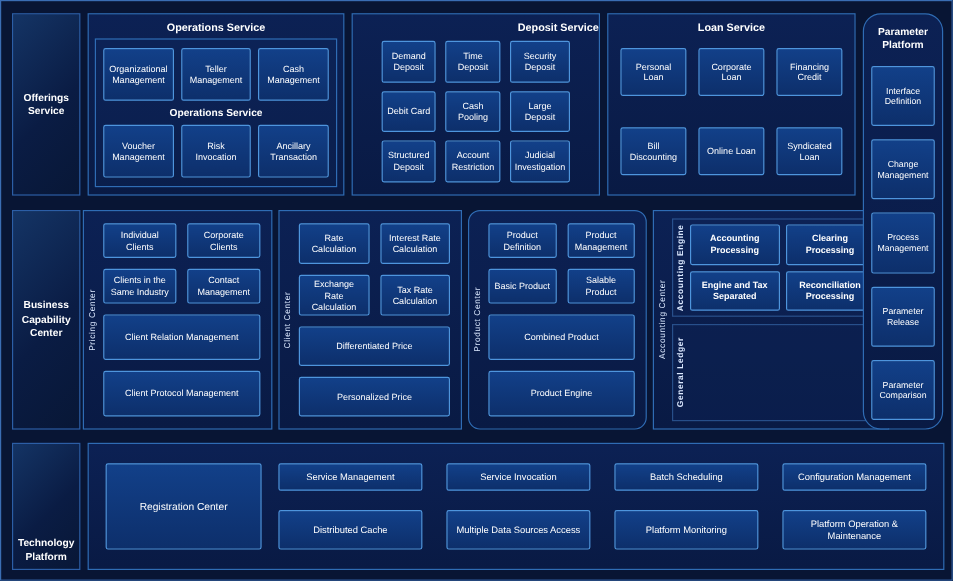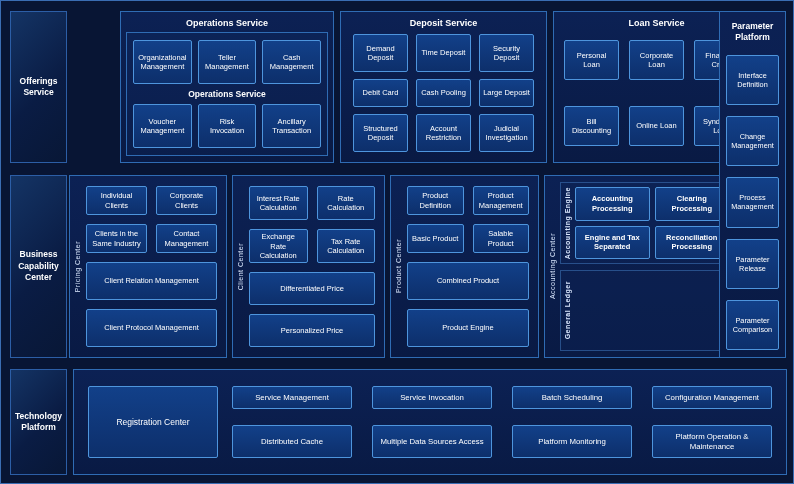--- a/index.html
+++ b/index.html
@@ -10,67 +10,67 @@
     font-family: "Liberation Sans", "DejaVu Sans", sans-serif; color: #ffffff;
   }
   .rail {
     position: absolute; left: 9px; width: 57px;
     background: linear-gradient(135deg, #143465 0%, #0a1c44 55%, #081736 100%);
     border: 1px solid #2c5ea6; display: flex; align-items: center; justify-content: center;
     text-align: center; font-size: 8.5px; font-weight: bold; padding: 4px; line-height: 1.35;
   }
   .rail-offerings { top: 10px; height: 152px; }
   .rail-business  { top: 174px; height: 183px; }
-  .rail-technology{ top: 368px; height: 106px; }
+  .rail-technology{ top: 368px; height: 106px; align-items: flex-end; }
 
   .row { position: absolute; display: flex; }
-  .row-top { left: 72px; top: 10px;  width: 640px; height: 152px; gap: 6px; margin-left: 47px; }
+  .row-top { left: 72px; top: 10px;  width: 640px; height: 152px; gap: 6px; }
   .row-mid { left: 68px; top: 174px; width: 672px; height: 183px; gap: 5px; }
   .row-bottom { left: 72px; top: 368px; width: 714px; height: 106px; align-items: center; gap: 14px; padding: 12px 14px; }
 
   .panel { background: linear-gradient(180deg, #0c2154 0%, #091a44 100%); border: 1px solid #2f6cb4; }
   .panel-title { text-align: center; font-size: 9px; font-weight: bold; padding: 6px 0 4px; }
   .panel-subtitle { text-align: center; font-size: 8.5px; font-weight: bold; padding: 5px 0; }
 
   .box {
     background: linear-gradient(180deg, #124089 0%, #0d2f6b 100%);
     border: 1px solid #4e95dd; border-radius: 2px;
     display: flex; align-items: center; justify-content: center;
     text-align: center; font-size: 7.5px; line-height: 1.25; padding: 2px 3px;
   }
 
   .ops { width: 214px; display: flex; flex-direction: column; }
   .ops-inner { flex: 1; margin: 0 5px 6px; border: 1px solid #2f6cb4; background: rgba(16,48,110,0.18);
                display: flex; flex-direction: column; padding: 7px 6px; }
   .grid3 { display: grid; grid-template-columns: repeat(3, 1fr); gap: 6px; flex: 1; }
-  .dep { width: 207px; display: flex; flex-direction: column; }
-  .dep-grid { display: grid; grid-template-columns: repeat(3, 1fr); gap: 7px 8px; flex: 1; padding: 2px 12px 10px; }
+  .dep { width: 207px; display: flex; flex-direction: column; align-items: flex-end; }
+  .dep-grid { display: grid; grid-template-columns: repeat(3, 1fr); gap: 7px 8px; flex: 1; padding: 2px 24px 10px; }
   .loan { flex: 1; display: flex; flex-direction: column; }
   .loan-grid { display: grid; grid-template-columns: repeat(3, 1fr); gap: 26px 10px; flex: 1; padding: 8px 10px 16px; }
 
   .vpanel { display: flex; }
-  .p1 { width: 158px; } .p2 { width: 153px; } .p3 { width: 149px; } .p4 { flex: 1; }
+  .p1 { width: 158px; } .p2 { width: 153px; } .p3 { width: 149px; border-radius: 10px; } .p4 { flex: 1; }
   .vlabel { flex: 0 0 14px; display: flex; align-items: center; justify-content: center; }
   .vlabel span { writing-mode: vertical-rl; transform: rotate(180deg); font-size: 7px;
                  letter-spacing: 0.5px; white-space: nowrap; color: #dce9ff; }
   .vcontent { flex: 1; display: flex; flex-direction: column; gap: 9px; padding: 10px 9px 10px 2px; }
   .grid2 { display: grid; grid-template-columns: 1fr 1fr; grid-auto-rows: 1fr; gap: 9px; flex: 2.1; }
   .box.wide { flex: 1; }
   .acc { gap: 6px; padding: 6px 6px 6px 1px; font-weight: bold; }
   .group { flex: 1; display: flex; gap: 2px; border: 1px solid rgba(63,118,188,0.55);
            background: rgba(13,38,88,0.35); padding: 4px 4px 4px 0; }
   .group .grid2 { flex: 1; gap: 5px; }
   .vlabel.inner { flex: 0 0 12px; }
 
   .reg { width: 130px; height: 72px; font-size: 8.5px; }
   .tech-grid { flex: 1; display: grid; grid-template-columns: repeat(4, 1fr); gap: 16px 20px; height: 72px; }
   .tech-grid .box { font-size: 7.8px; }
 
   .right-rail { position: absolute; left: 718px; top: 10px; width: 67px; height: 347px;
-                display: flex; flex-direction: column; gap: 11px; padding: 7px 6px; }
+                display: flex; flex-direction: column; gap: 11px; padding: 7px 6px; border-radius: 15px; }
   .pp-title { text-align: center; font-size: 8.5px; font-weight: bold; line-height: 1.35; padding-top: 2px; }
   .right-rail .box { flex: 1; font-size: 7.3px; }
 </style>
 </head>
 <body>
 
 <div class="canvas">
 
   <div class="rail rail-offerings">
     <span>Offerings Service</span>
@@ -146,22 +146,22 @@
         <div class="box wide">Client Protocol Management</div>
       </div>
     </section>
 
     <section class="panel vpanel p2">
       <div class="vlabel">
         <span>Client Center</span>
       </div>
       <div class="vcontent">
         <div class="grid2">
+          <div class="box">Rate Calculation</div>
           <div class="box">Interest Rate Calculation</div>
-          <div class="box">Rate Calculation</div>
           <div class="box">Exchange Rate Calculation</div>
           <div class="box">Tax Rate Calculation</div>
         </div>
         <div class="box wide">Differentiated Price</div>
         <div class="box wide">Personalized Price</div>
       </div>
     </section>
 
     <section class="panel vpanel p3">
       <div class="vlabel">

